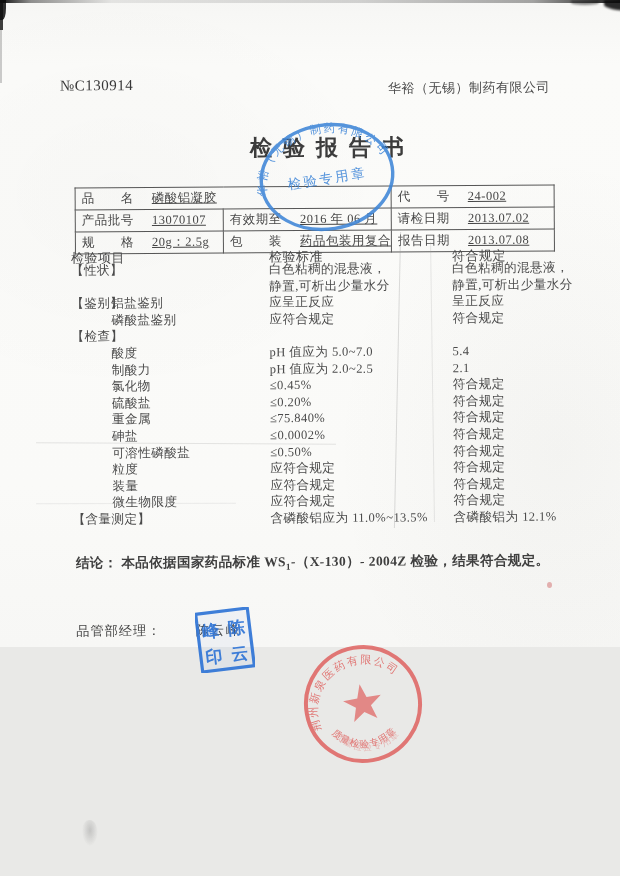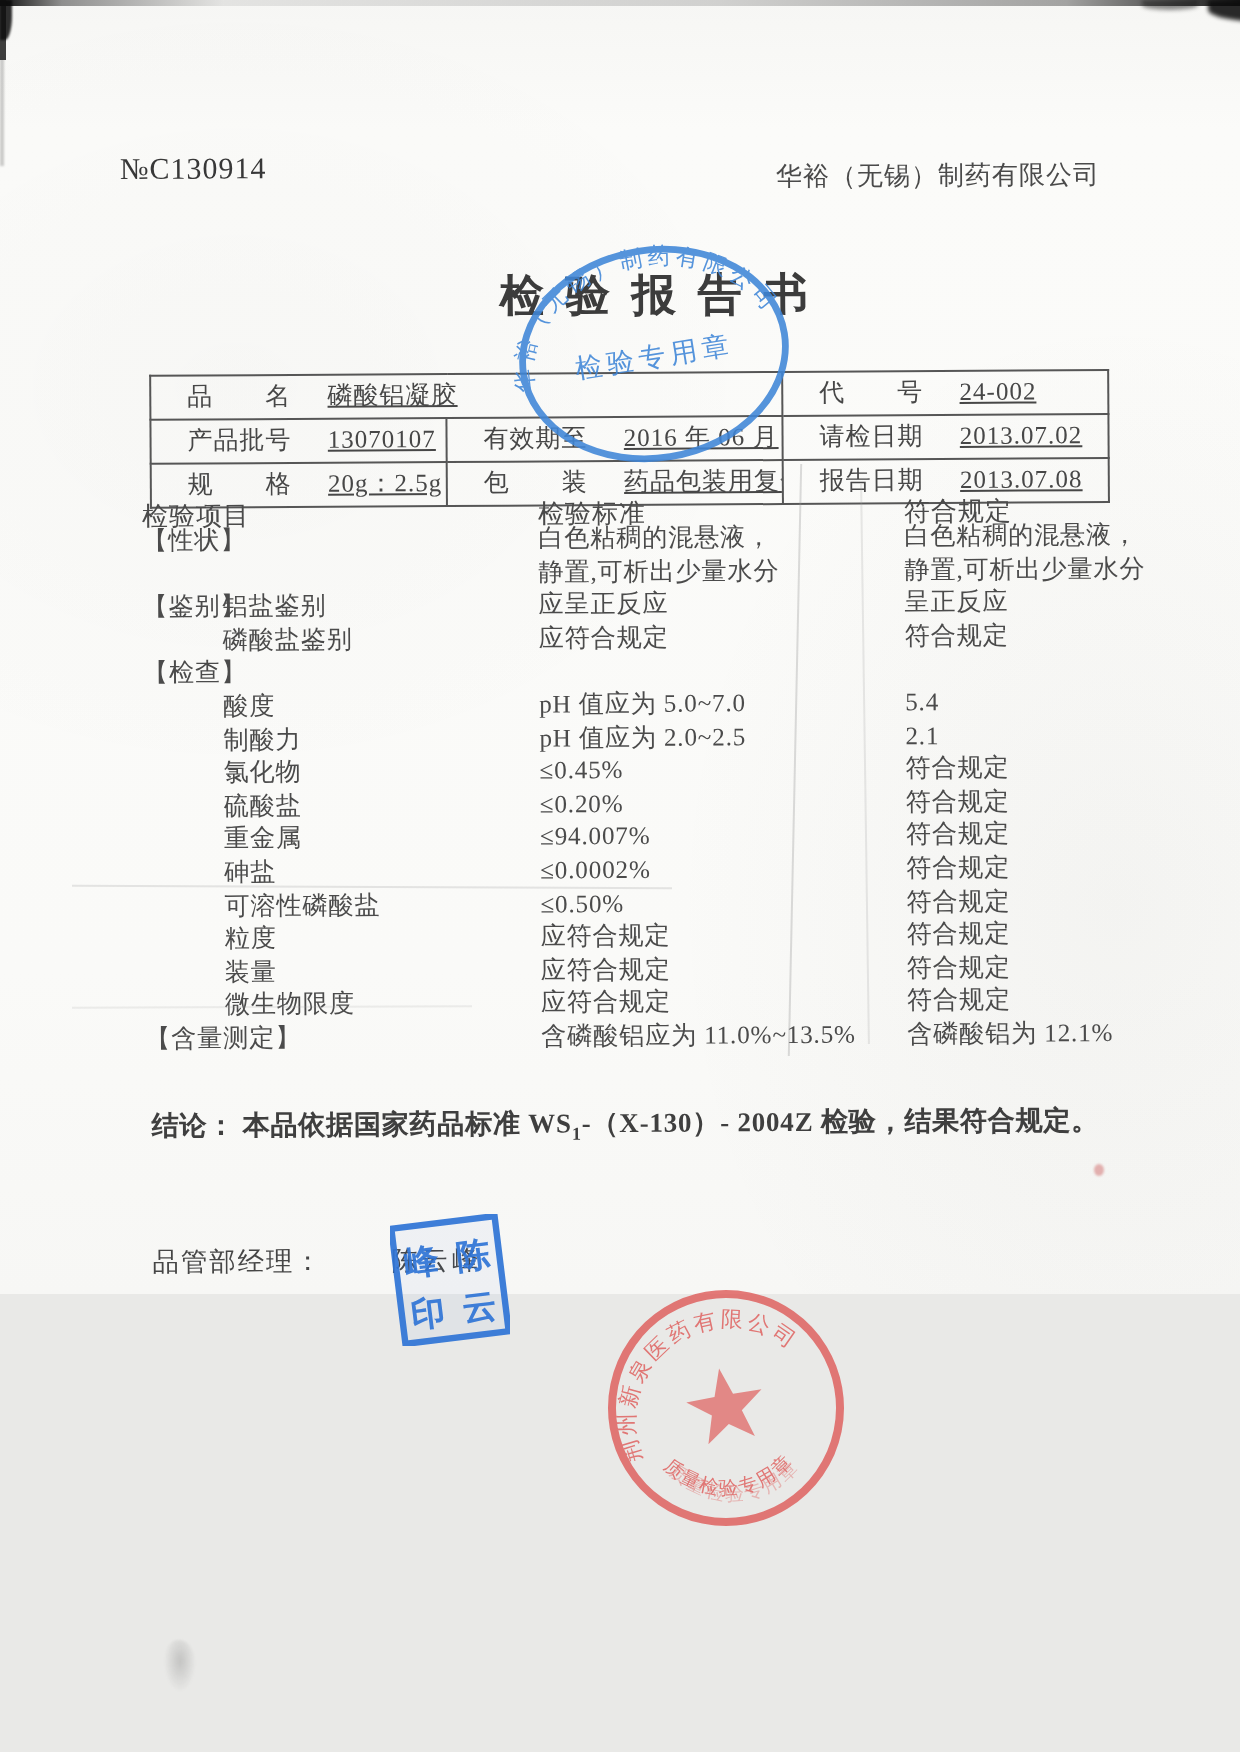--- a/index.html
+++ b/index.html
@@ -31,21 +31,21 @@
 
   table.info{
     position:absolute;left:76px;top:186px;width:479px;
     border-collapse:collapse;table-layout:fixed;
     font-size:12.5px;color:#474747;
   }
   table.info td{
     border:1px solid #565656;height:21px;padding:0 0 0 6px;
     overflow:hidden;white-space:nowrap;
   }
-  .cell-label{display:inline-block;width:62px;letter-spacing:0.5px;margin-left:12px;}
+  .cell-label{display:inline-block;width:62px;letter-spacing:0.5px;}
   .cell-value{margin-left:5px;letter-spacing:0.5px;text-decoration:underline;}
 
   .insp-head{
     left:72px;top:248px;width:480px;display:grid;
     grid-template-columns:198px 183px 1fr;
     font-size:13px;color:#4a4a4a;letter-spacing:0.5px;
   }
   #insp-rows{
     position:absolute;left:72px;top:261px;width:500px;
     font-size:12.6px;color:#4b4b4b;
@@ -214,21 +214,21 @@
         <div class="irow">
           <span></span>
           <span>硫酸盐</span>
           <span>≤0.20%</span>
           <span>符合规定</span>
         </div>
 
         <div class="irow">
           <span></span>
           <span>重金属</span>
-          <span>≤94.007%</span>
+          <span>≤75.840%</span>
           <span>符合规定</span>
         </div>
 
         <div class="irow">
           <span></span>
           <span>砷盐</span>
           <span>≤0.0002%</span>
           <span>符合规定</span>
         </div>
 

